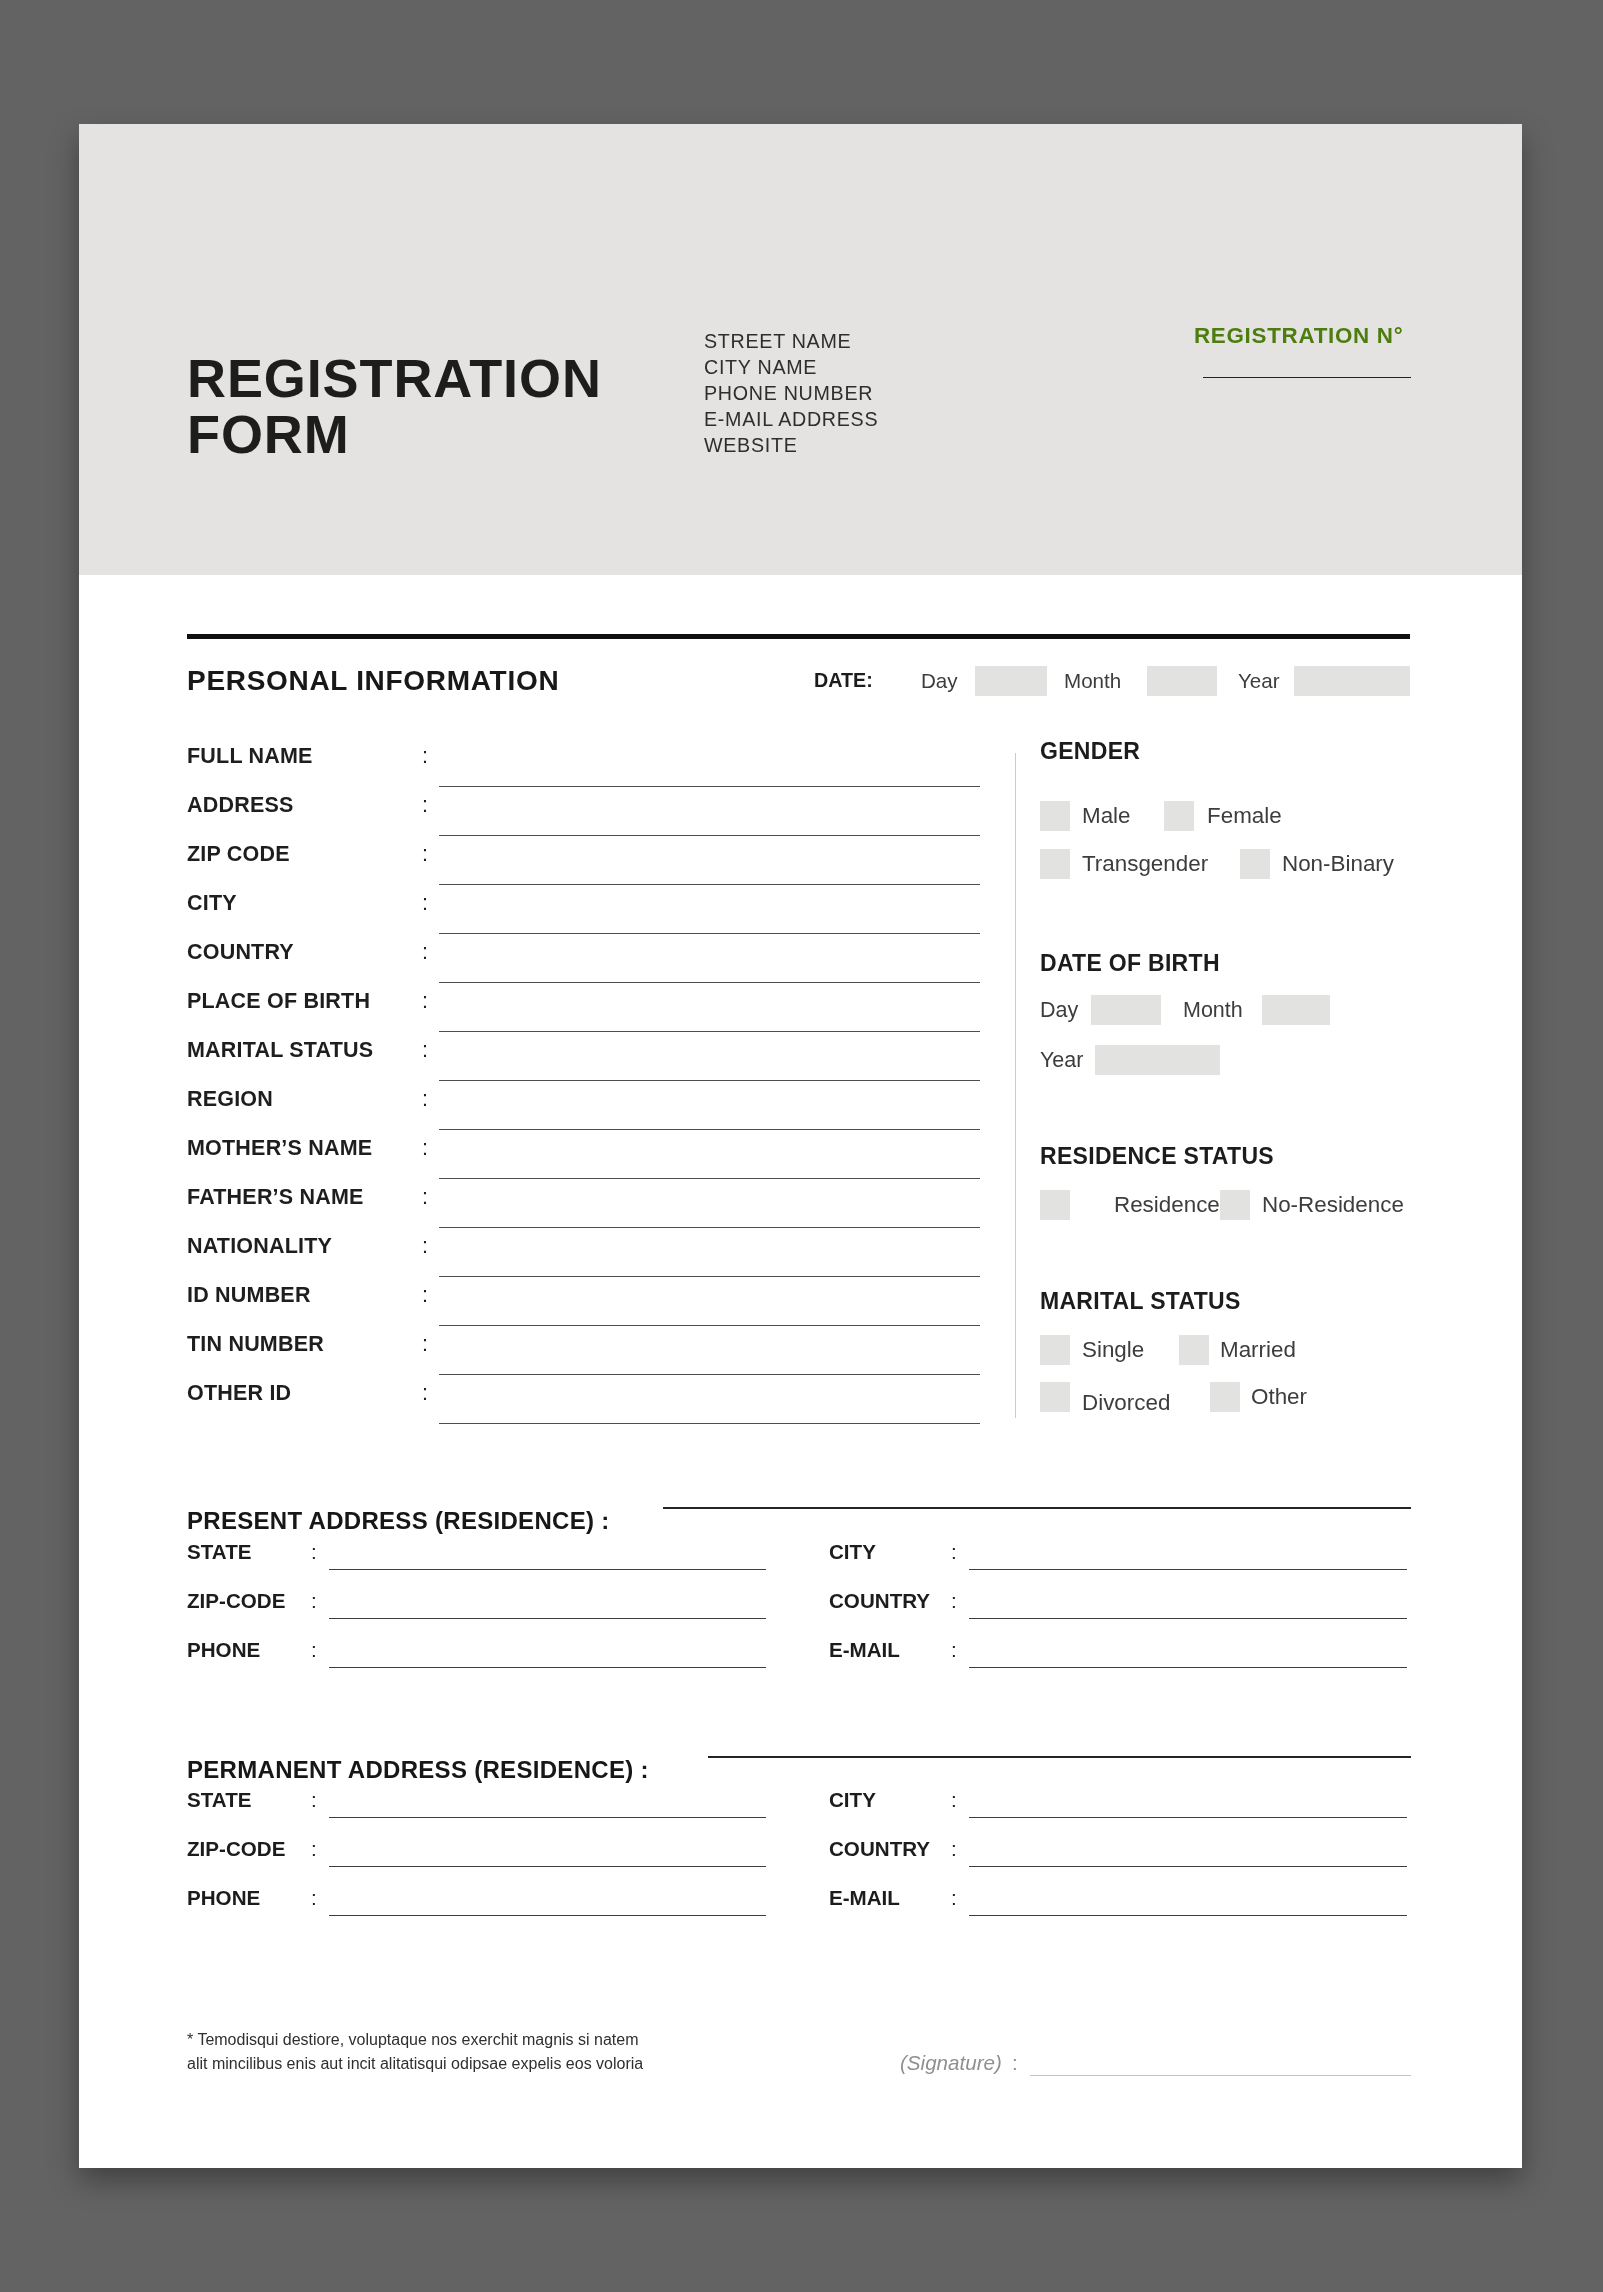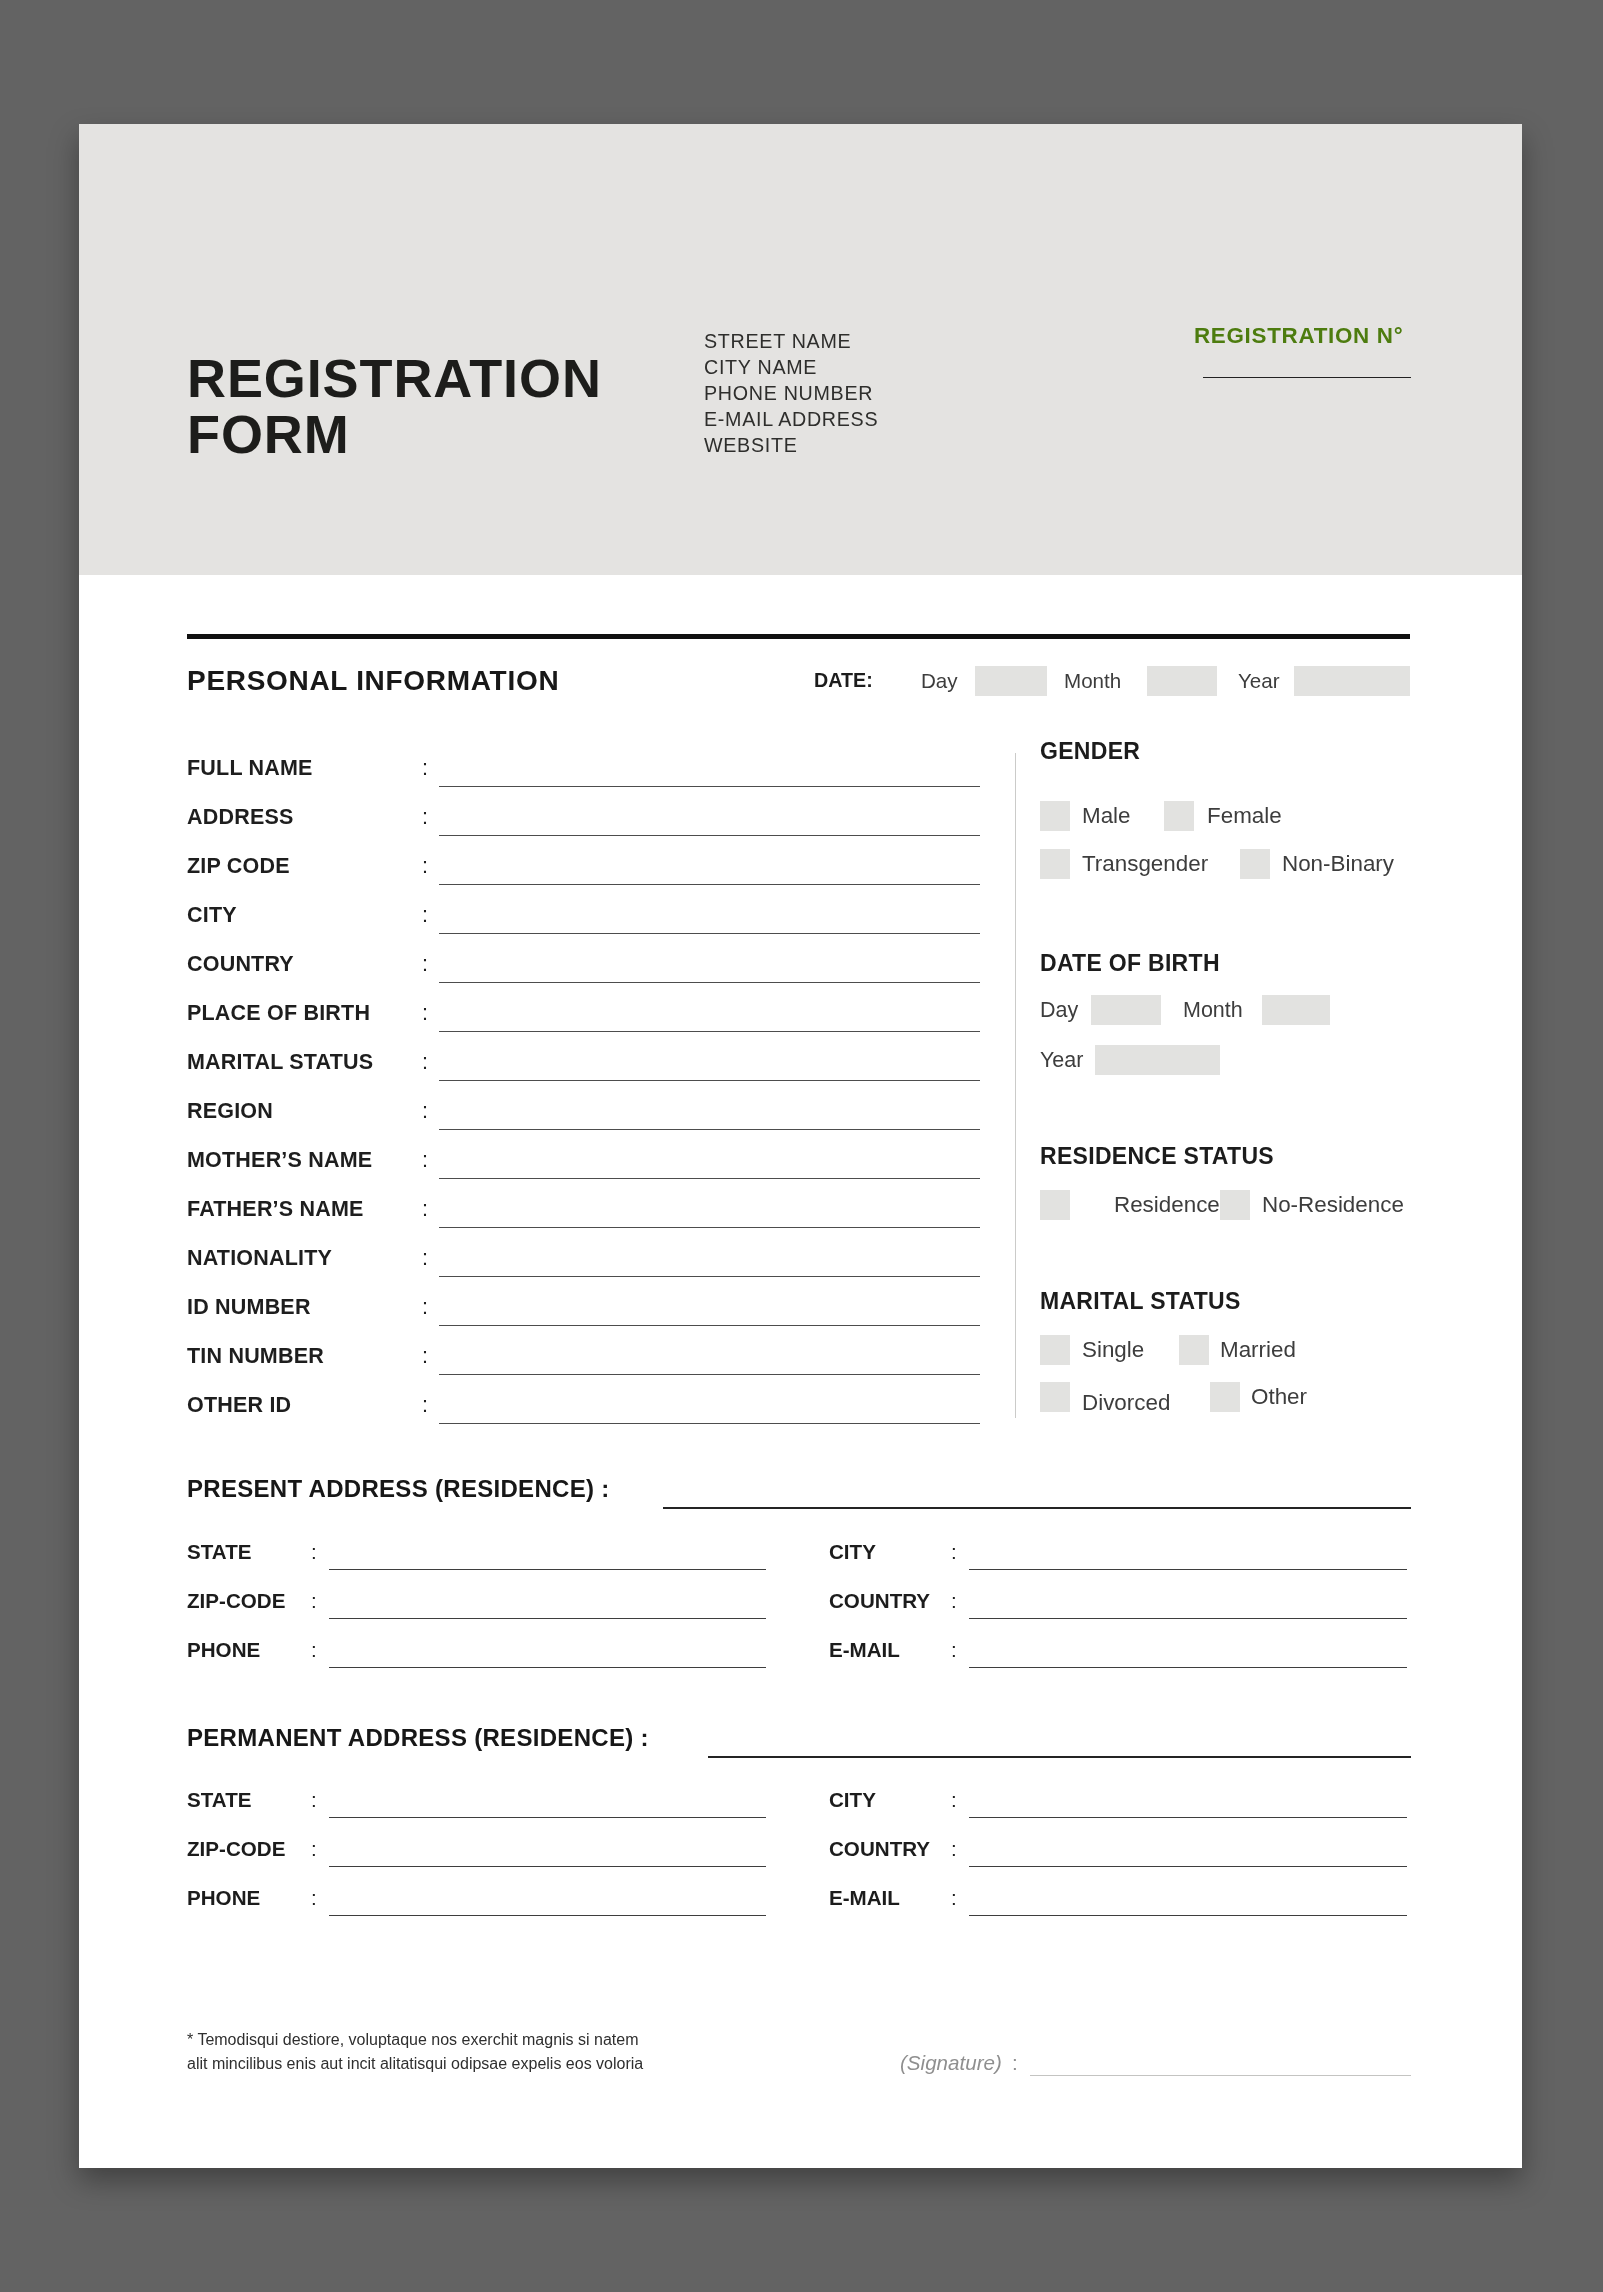--- a/index.html
+++ b/index.html
@@ -41,35 +41,35 @@
     font-size:28px;font-weight:bold;color:#181818;letter-spacing:0.7px;
   }
 
   
   .date-label{position:absolute;left:735px;top:545px;font-size:19.7px;font-weight:bold;color:#1c1c1c;}
   .mini-label{position:absolute;font-size:20.6px;color:#3d3d3d;top:545px;}
   .gbox{position:absolute;background:#e2e2e0;height:30px;top:542px;}
 
   
   .fields{position:absolute;left:108px;top:620px;width:793px;}
-  .prow{height:49px;display:flex;align-items:center;position:relative;}
+  .prow{height:49px;display:flex;position:relative;}
   .plabel{font-size:21.5px;font-weight:bold;color:#1e1e1e;letter-spacing:0.2px;}
   .pcolon{position:absolute;left:235px;font-size:21.5px;color:#1e1e1e;}
   .pline{position:absolute;left:252px;right:0;bottom:6.3px;height:0;border-top:1.8px solid #4d4d4d;}
 
   
   .vdivider{position:absolute;left:936px;top:629px;height:665px;width:0.9px;background:#cbcbc9;}
   .rc-head{position:absolute;left:961px;font-size:23px;font-weight:bold;color:#1c1c1c;letter-spacing:0.3px;height:30px;line-height:30px;}
   .cb{position:absolute;width:30px;height:30px;background:#e2e2e0;}
   .opt{position:absolute;height:30px;line-height:30px;font-size:22.4px;color:#3d3d3d;}
   .dob-lbl{position:absolute;height:30px;line-height:30px;font-size:21.5px;color:#3d3d3d;}
   .dob-box{position:absolute;height:30px;background:#e2e2e0;}
 
   
-  .addr-title{position:absolute;left:108px;font-size:24px;font-weight:bold;color:#171717;letter-spacing:0.3px;}
+  .addr-title{position:absolute;left:108px;font-size:24px;font-weight:bold;color:#171717;letter-spacing:0.3px;margin-top:32px;}
   .addr-title-line{position:absolute;height:0;border-top:2.7px solid #242424;}
   .addr-col{position:absolute;}
   .arow{height:49px;display:flex;align-items:center;position:relative;}
   .alabel{font-size:20.6px;font-weight:bold;color:#1c1c1c;}
   .acolon{position:absolute;font-size:20.6px;color:#1c1c1c;}
   .aline{position:absolute;bottom:6.3px;height:0;border-top:1.8px solid #3e3e3e;right:0;}
   .addr-left .acolon{left:124px;}
   .addr-left .aline{left:142px;}
   .addr-right .acolon{left:122px;}
   .addr-right .aline{left:140px;}

